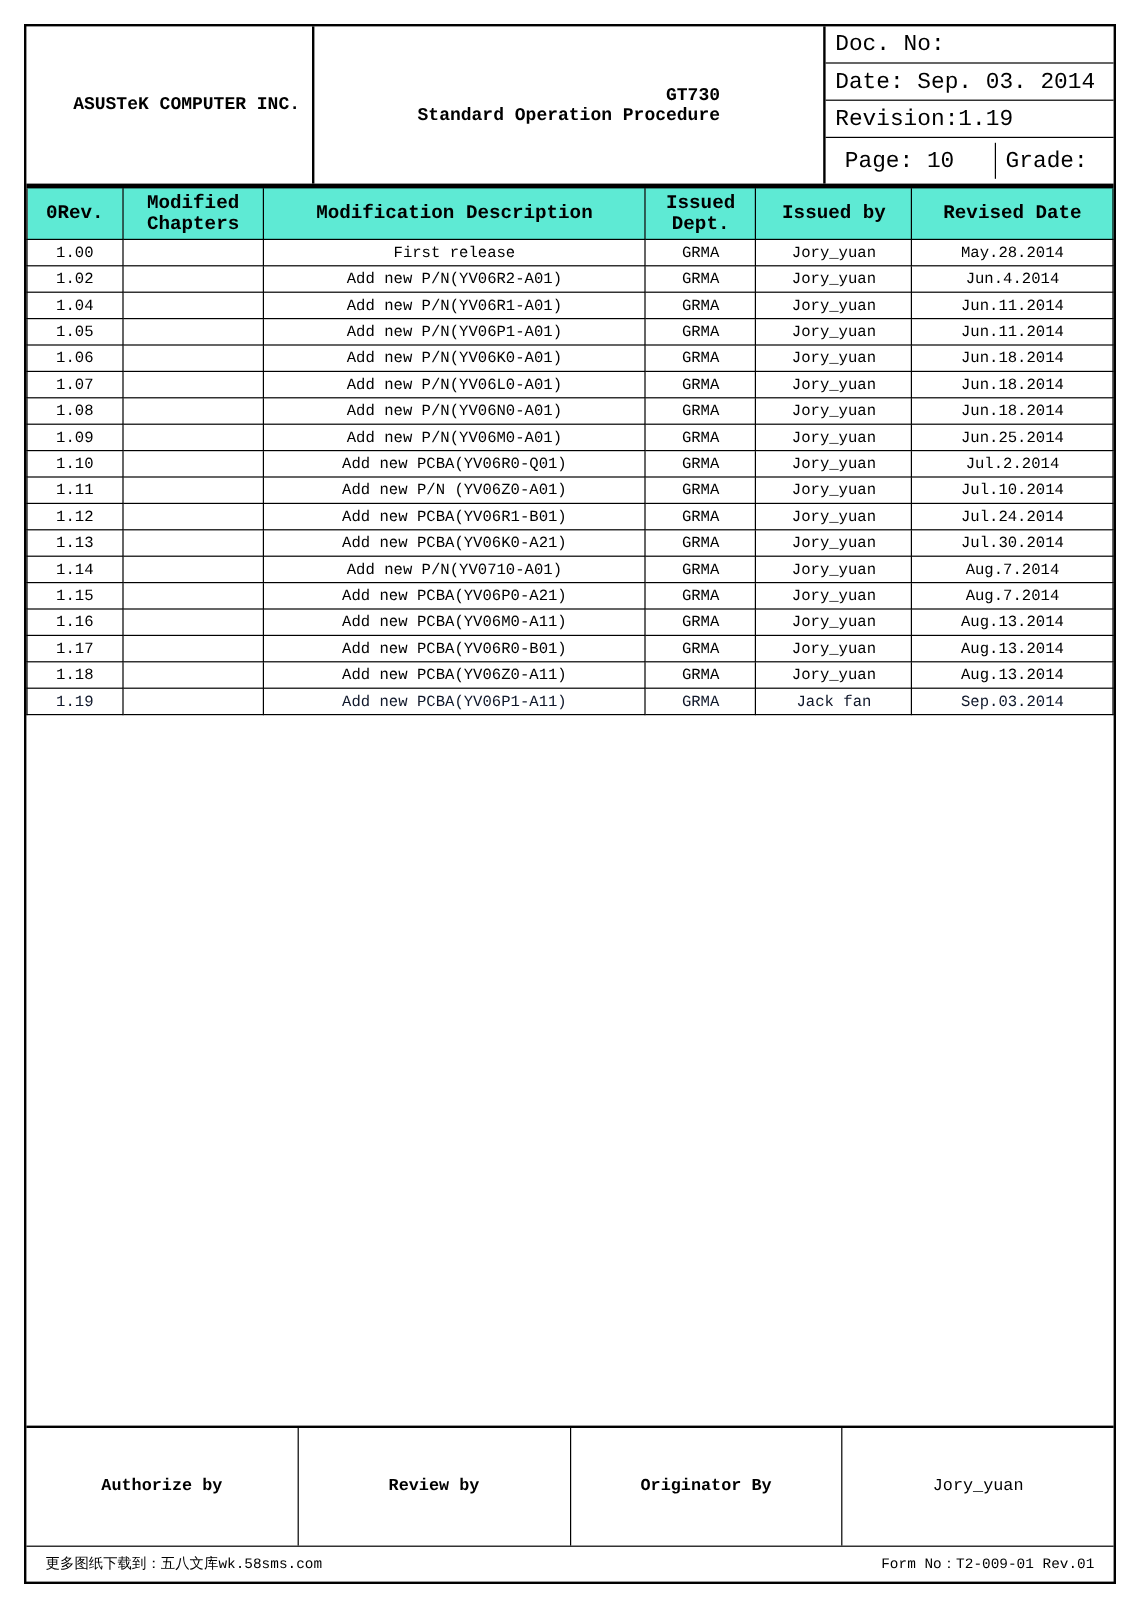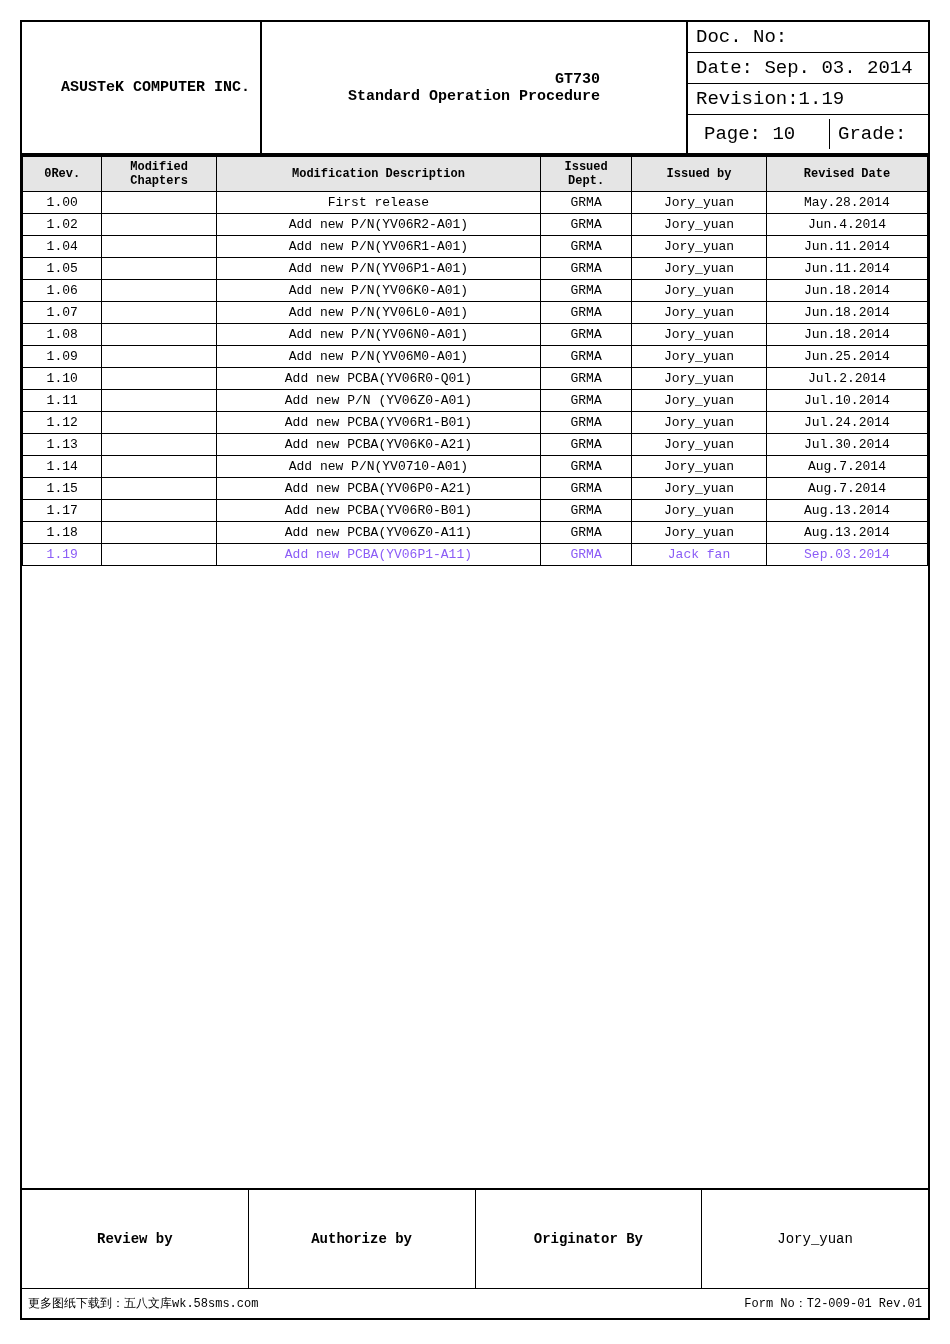--- a/index.html
+++ b/index.html
@@ -88,31 +88,31 @@
     }
 
     .rev-table th, .rev-table td {
       border: 1px solid #000;
       padding: 3px 6px;
       text-align: center;
       vertical-align: middle;
     }
 
     .rev-table th {
-      background: #e5e5e5;
+      background: #5eead4;
       font-weight: bold;
-      font-size: 12px;
+      font-size: 16px;
     }
 
     .rev-table td.desc {
       text-align: center;
     }
 
     .rev-table tr.highlight td {
-      color: #8b5cf6;
+      color: #0f172a;
     }
 
     
     .bottom-section {
       margin-top: auto;
       border-top: 2px solid #000;
       display: flex;
       min-height: 100px;
     }
 
@@ -133,21 +133,21 @@
     }
 
     .sig-value {
       font-weight: normal;
     }
 
     
     .page-footer {
       display: flex;
       justify-content: space-between;
-      padding: 6px 6px;
+      padding: 6px 16px;
       font-size: 12px;
       border-top: 1px solid #000;
     }
 
     .content-area {
       flex: 1;
       display: flex;
       flex-direction: column;
     }
 
@@ -307,20 +307,28 @@
           </tr>
           <tr>
             <td>1.15</td>
             <td></td>
             <td class="desc">Add new PCBA(YV06P0-A21)</td>
             <td>GRMA</td>
             <td>Jory_yuan</td>
             <td>Aug.7.2014</td>
           </tr>
           <tr>
+            <td>1.16</td>
+            <td></td>
+            <td class="desc">Add new PCBA(YV06M0-A11)</td>
+            <td>GRMA</td>
+            <td>Jory_yuan</td>
+            <td>Aug.13.2014</td>
+          </tr>
+          <tr>
             <td>1.17</td>
             <td></td>
             <td class="desc">Add new PCBA(YV06R0-B01)</td>
             <td>GRMA</td>
             <td>Jory_yuan</td>
             <td>Aug.13.2014</td>
           </tr>
           <tr>
             <td>1.18</td>
             <td></td>
@@ -337,24 +345,24 @@
             <td>Jack fan</td>
             <td>Sep.03.2014</td>
           </tr>
         </tbody>
     </table>
 
     <div class="spacer"></div>
 
     <div class="bottom-section">
       <div class="sig-cell">
+        <span>Authorize by</span>
+      </div>
+      <div class="sig-cell">
         <span>Review by</span>
-      </div>
-      <div class="sig-cell">
-        <span>Authorize by</span>
       </div>
       <div class="sig-cell">
         <span>Originator By</span>
       </div>
       <div class="sig-cell sig-value">
         <span>Jory_yuan</span>
       </div>
     </div>
 
   </div>

